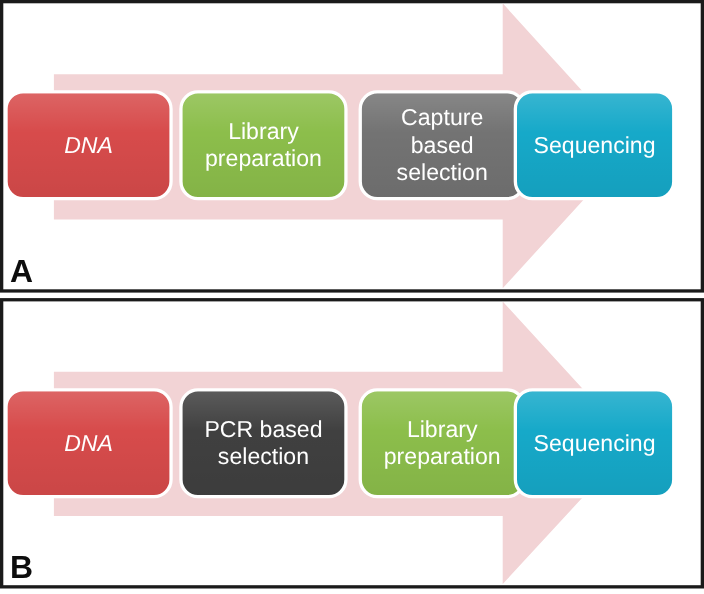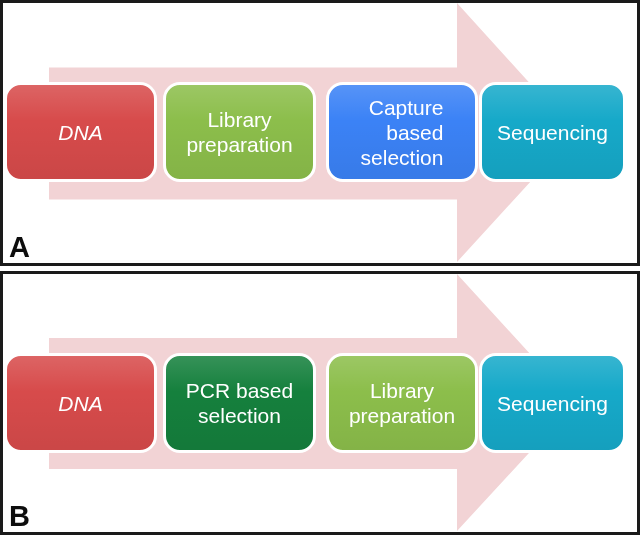--- a/index.html
+++ b/index.html
@@ -64,21 +64,21 @@
       rgba(255,255,255,0.14) 0%,
       rgba(255,255,255,0.0) 38%,
       rgba(0,0,0,0.06) 100%);
     pointer-events: none;
   }
   .step .step-text { position: relative; z-index: 1; }
 
   .step-1 { left: 1px;   width: 153px; font-style: italic; }
   .step-2 { left: 160px; width: 153px; }
   .step-3 { left: 323px; width: 152px; }
-  .step-4 { left: 476px; width: 147px; text-align: right; }
+  .step-4 { left: 464px; width: 147px; text-align: right; }
 
   .panel-label {
     position: absolute;
     left: 6px;
     bottom: 1px;
     font-size: 29px;
     font-weight: bold;
     color: #0d0d0d;
     line-height: 1;
   }
@@ -93,41 +93,41 @@
       <polygon points="46,64 454,64 454,0 572,129 454,257 454,195 46,195" fill="#F2D3D5"></polygon>
     </svg>
 
     <div class="step step-1" style="background-color: rgb(215, 75, 75);">
       <span class="step-text">DNA</span>
     </div>
     <div class="step step-2" style="background-color: rgb(140, 190, 75);">
       <span class="step-text">Library
 preparation</span>
     </div>
-    <div class="step step-3" style="background-color: #3b82f6; text-align: right;">
+    <div class="step step-3" style="background-color: #737373;">
       <span class="step-text">Capture
 based
 selection</span>
     </div>
     <div class="step step-4" style="background-color: rgb(22, 169, 201);">
       <span class="step-text">Sequencing</span>
     </div>
 
     <div class="panel-label">A</div>
   </section>
 
   <section class="panel panel-b">
     <svg class="arrow-svg" viewBox="0 0 634 258" preserveAspectRatio="none" aria-hidden="true">
       <polygon points="46,64 454,64 454,0 572,129 454,257 454,195 46,195" fill="#F2D3D5"></polygon>
     </svg>
 
     <div class="step step-1" style="background-color: rgb(215, 75, 75);">
       <span class="step-text">DNA</span>
     </div>
-    <div class="step step-2" style="background-color: #15803d;">
+    <div class="step step-2" style="background-color: #404040;">
       <span class="step-text">PCR based
 selection</span>
     </div>
     <div class="step step-3" style="background-color: rgb(140, 190, 75);">
       <span class="step-text">Library
 preparation</span>
     </div>
     <div class="step step-4" style="background-color: rgb(22, 169, 201);">
       <span class="step-text">Sequencing</span>
     </div>

